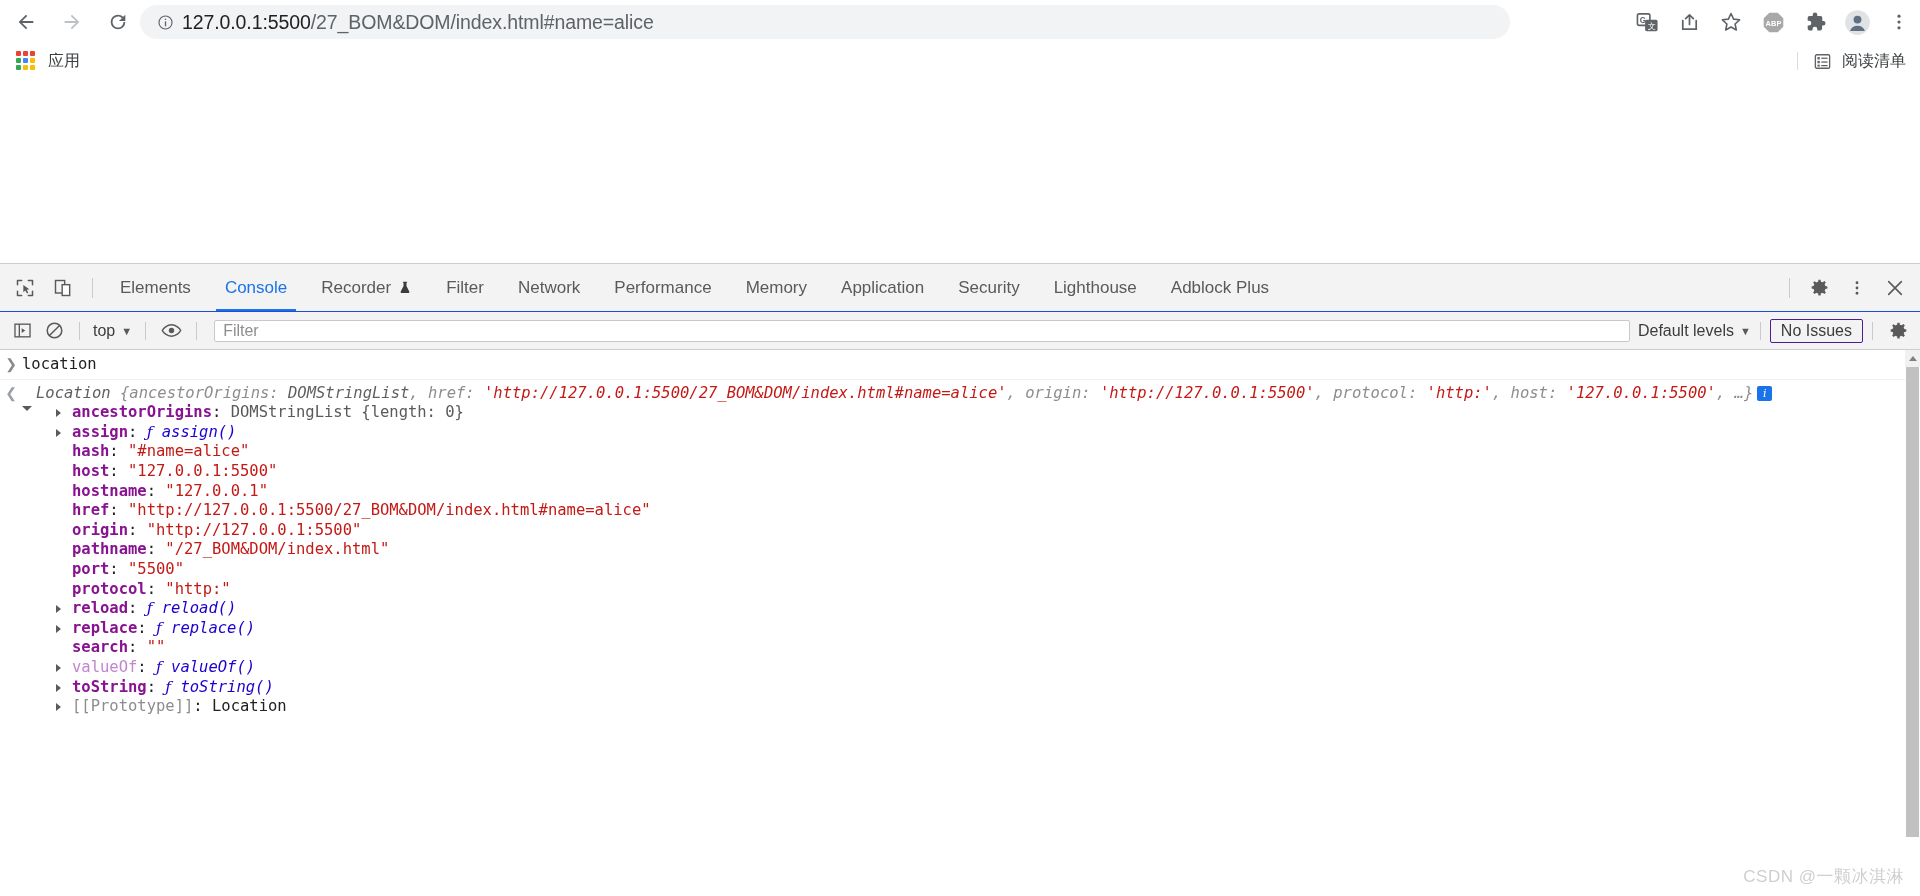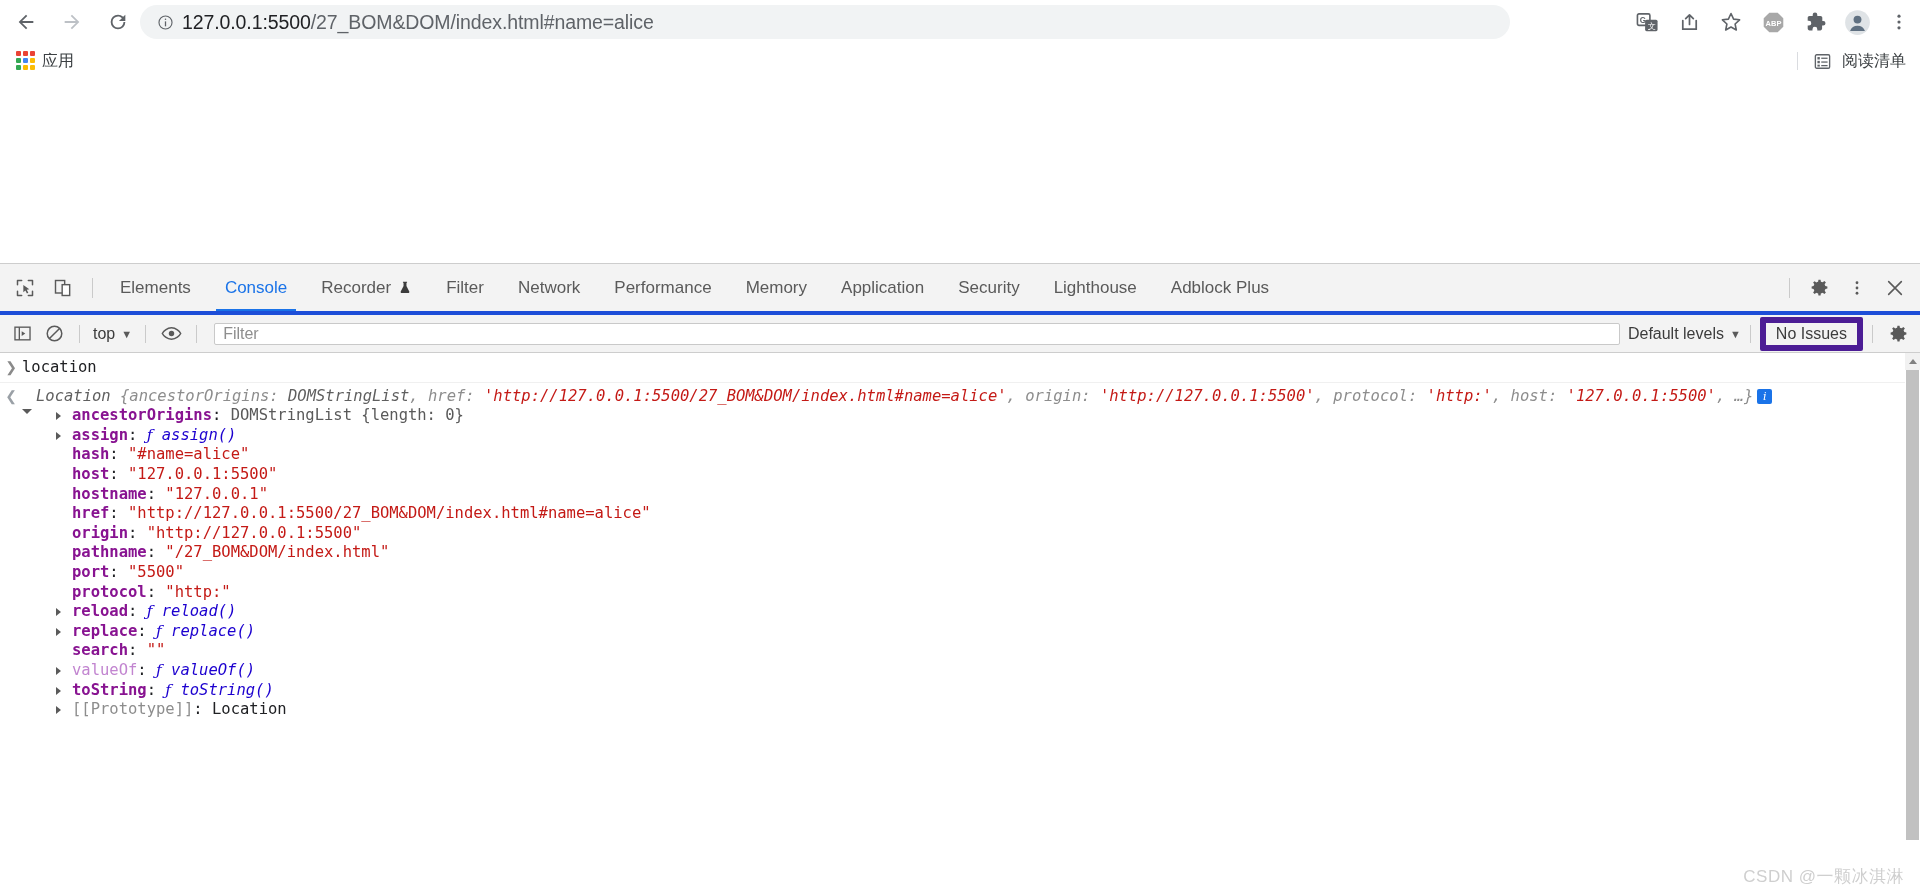--- a/index.html
+++ b/index.html
@@ -50,21 +50,21 @@
   .bookmarks-bar {
     position: absolute; top: 44px; left: 0; width: 1920px; height: 34px;
     background: #ffffff;
     display: flex; align-items: center;
     border-bottom: 1px solid #ffffff;
   }
   .apps-grid { margin-left: 16px; width: 20px; height: 20px;
      display:grid; grid-template-columns: repeat(3, 5px); grid-template-rows: repeat(3,5px);
      gap: 2px; }
   .apps-grid i { display:block; width:5px; height:5px; border-radius:1px; }
-  .bm-label { font-size: 16px; color: #3c4043; margin-left: 6px; font-family:"Liberation Sans", sans-serif; }
+  .bm-label { font-size: 16px; color: #3c4043; margin-left: 12px; font-family:"Liberation Sans", sans-serif; }
 
   .bm-right { position:absolute; right: 14px; top: 0; height: 34px; display:flex; align-items:center; }
   .bm-sep { width:1px; height:18px; background:#dadce0; margin-right: 14px; }
   .reading-icon { width: 20px; height: 20px; margin-right: 10px; display:flex;align-items:center;justify-content:center;}
   .reading-label { font-size: 16px; color:#3c4043; }
 
   
   .page-view {
     position:absolute; top: 78px; left: 0; width: 1920px; height: 185px;
     background:#ffffff;
@@ -73,21 +73,21 @@
   
   .devtools {
     position: absolute; top: 263px; left: 0; width: 1920px; height: 633px;
     background: #ffffff;
     border-top: 1px solid #cdcdcd;
     box-sizing: border-box;
   }
   .dt-tabbar {
     position: relative; height: 47px; width: 100%;
     background: #f3f3f3;
-    border-bottom: 4px solid #1d4ed8;
+    border-bottom: 1px solid #1d4ed8;
     display:flex; align-items:center;
   }
   .dt-tool-icon { width: 38px; height: 38px; display:flex; align-items:center; justify-content:center; }
   .dt-tool-icon:first-child { margin-left: 6px; }
   .dt-vsep { width:1px; height: 20px; background:#cacaca; margin: 0 10px; }
 
   .dt-tabs { display:flex; align-items:center; height:47px; }
   .dt-tab {
     position: relative; height: 47px;
     display:flex; align-items:center; justify-content:center;
@@ -121,21 +121,21 @@
     flex: 1 1 auto; height: 22px; margin: 0 8px;
     background:#ffffff; border:1px solid #c9c9c9;
     border-radius: 2px;
     display:flex; align-items:center;
     padding-left: 8px; box-sizing:border-box;
   }
   .filter-placeholder { font-size: 16px; color:#8e8e8e; }
   .levels { display:flex; align-items:center; font-size:16px; color:#3c3c3c; white-space:nowrap;}
   .levels .caret { margin-left:6px; font-size:11px; color:#5a5a5a; }
   .issues-btn {
-    border:6px solid #4c1d95; border-radius:2px;
+    border:1px solid #4c1d95; border-radius:2px;
     font-size:16px; color:#3c3c3c;
     padding: 2px 10px; background:#f3f3f3;
     white-space: nowrap;
   }
 
   
   .console-body {
     position:relative;
     height: 546px; width:100%;
     background:#ffffff;

